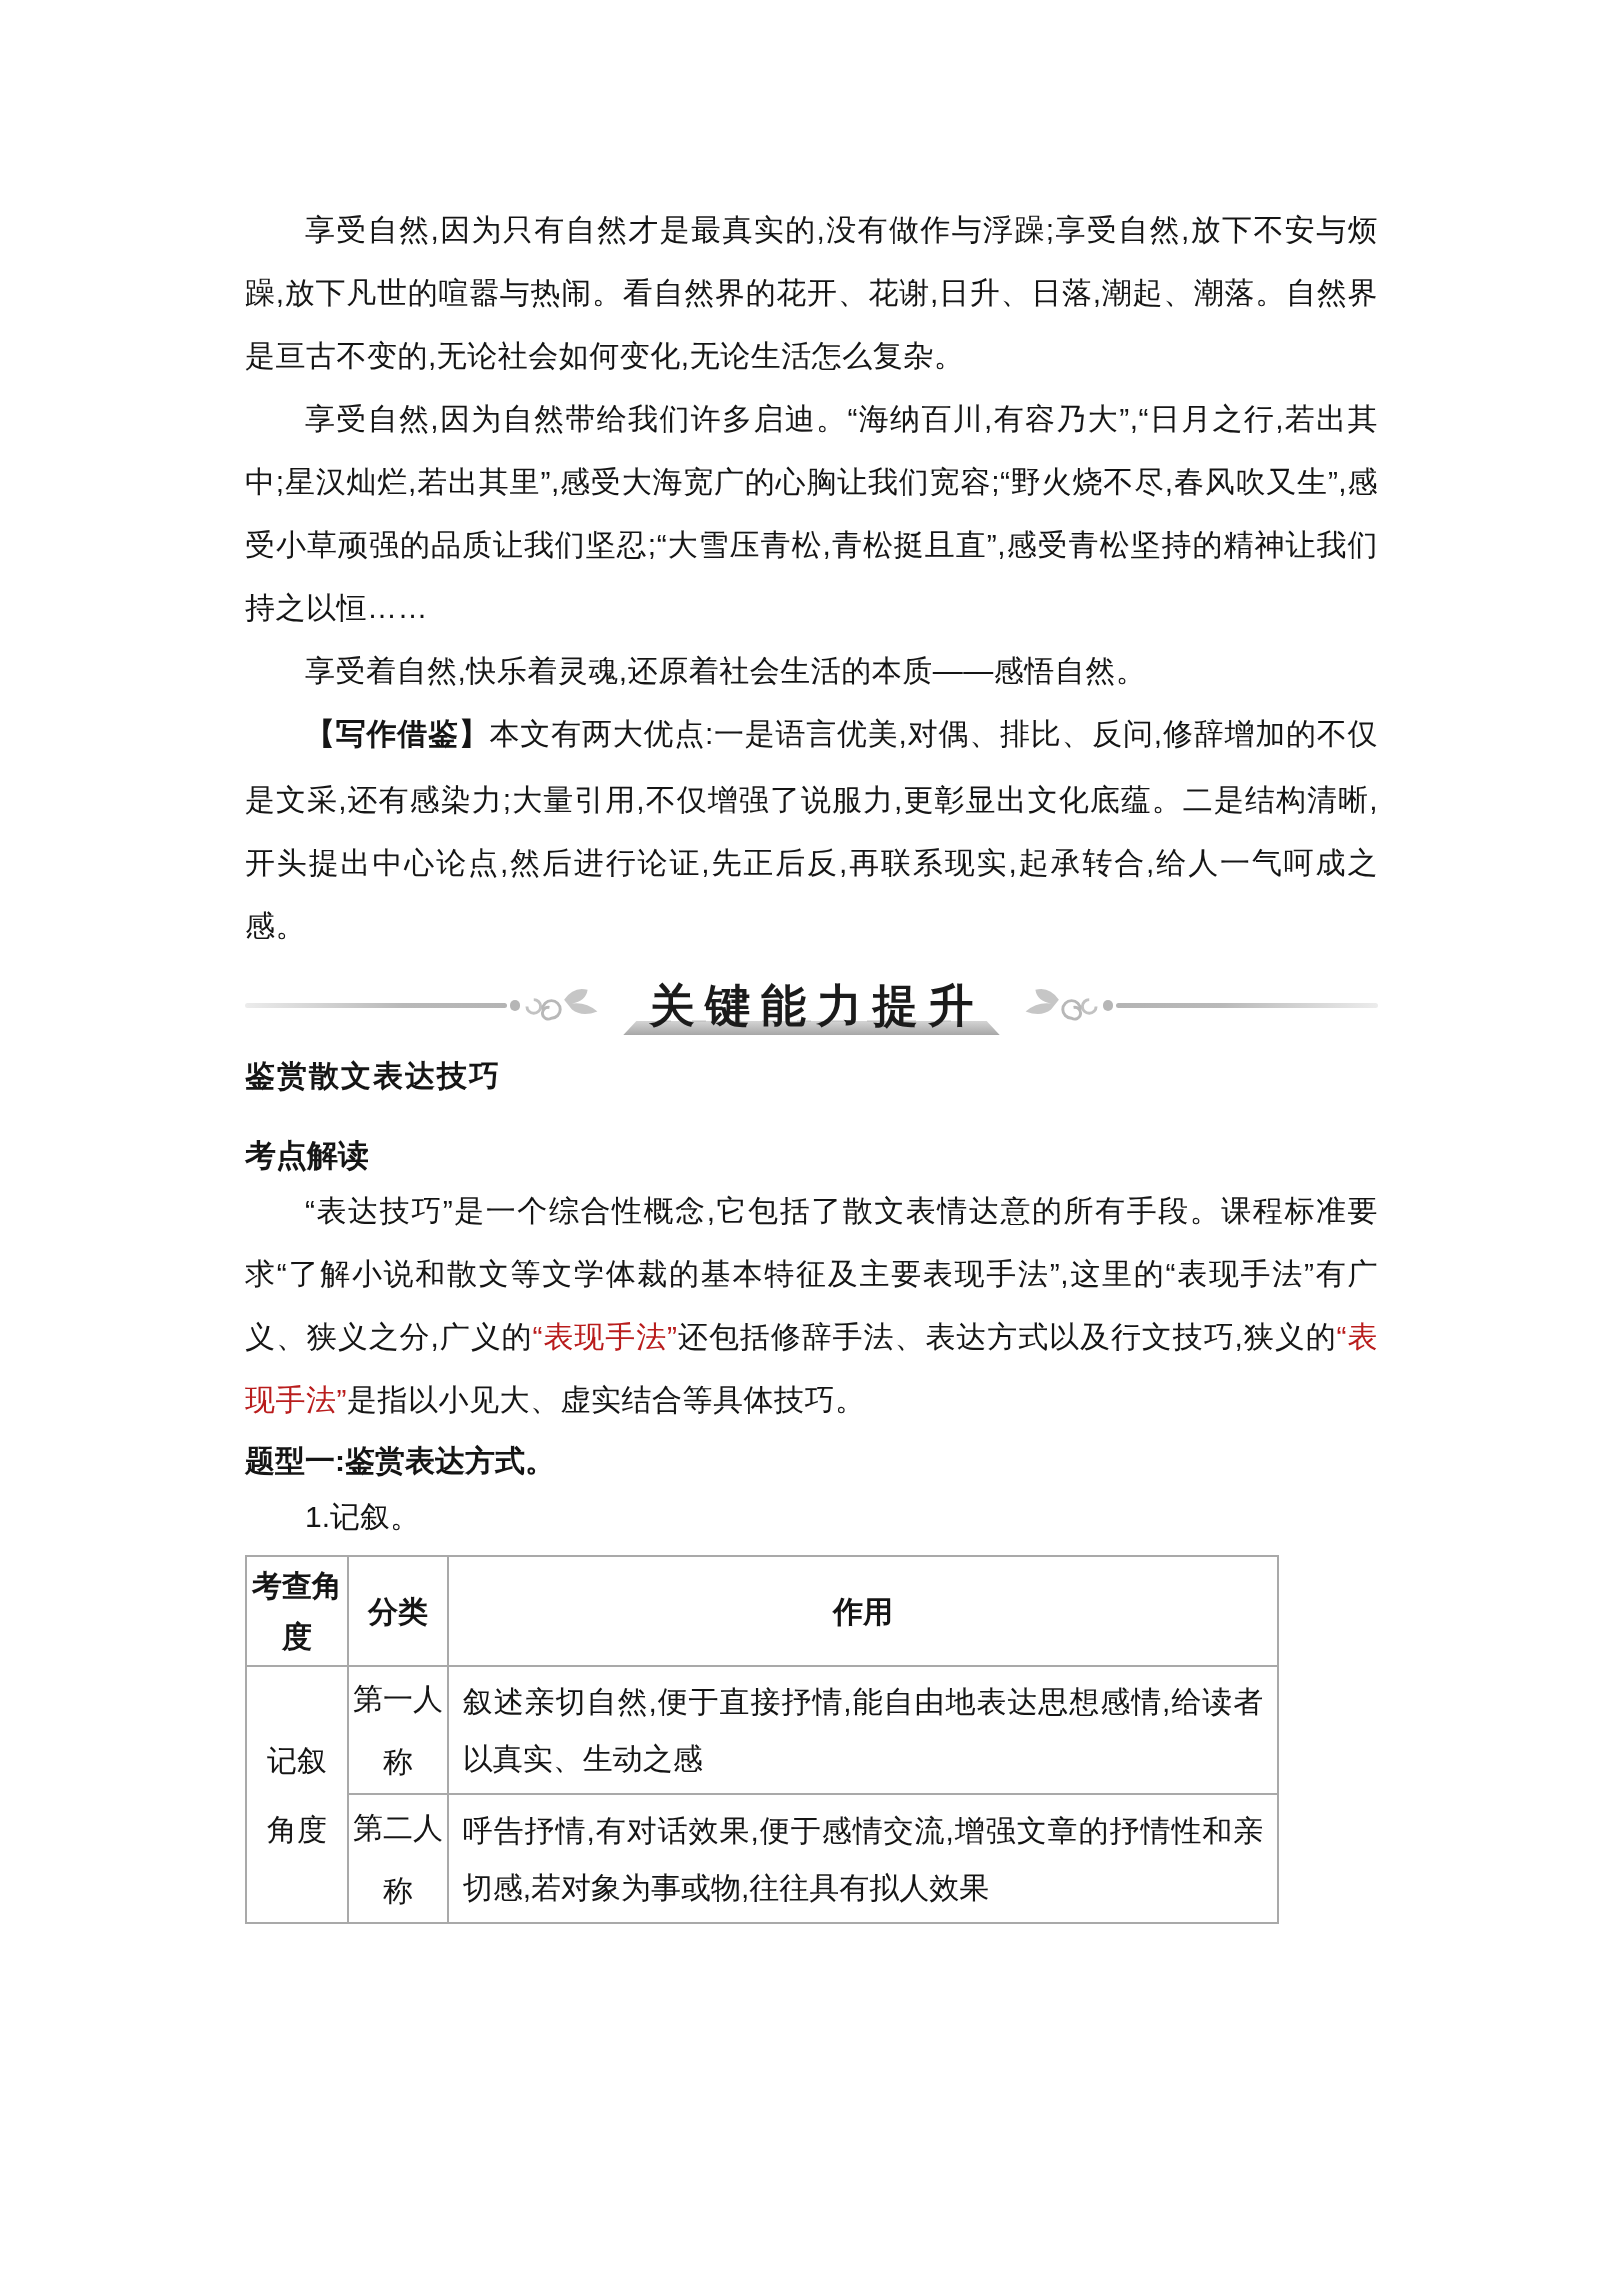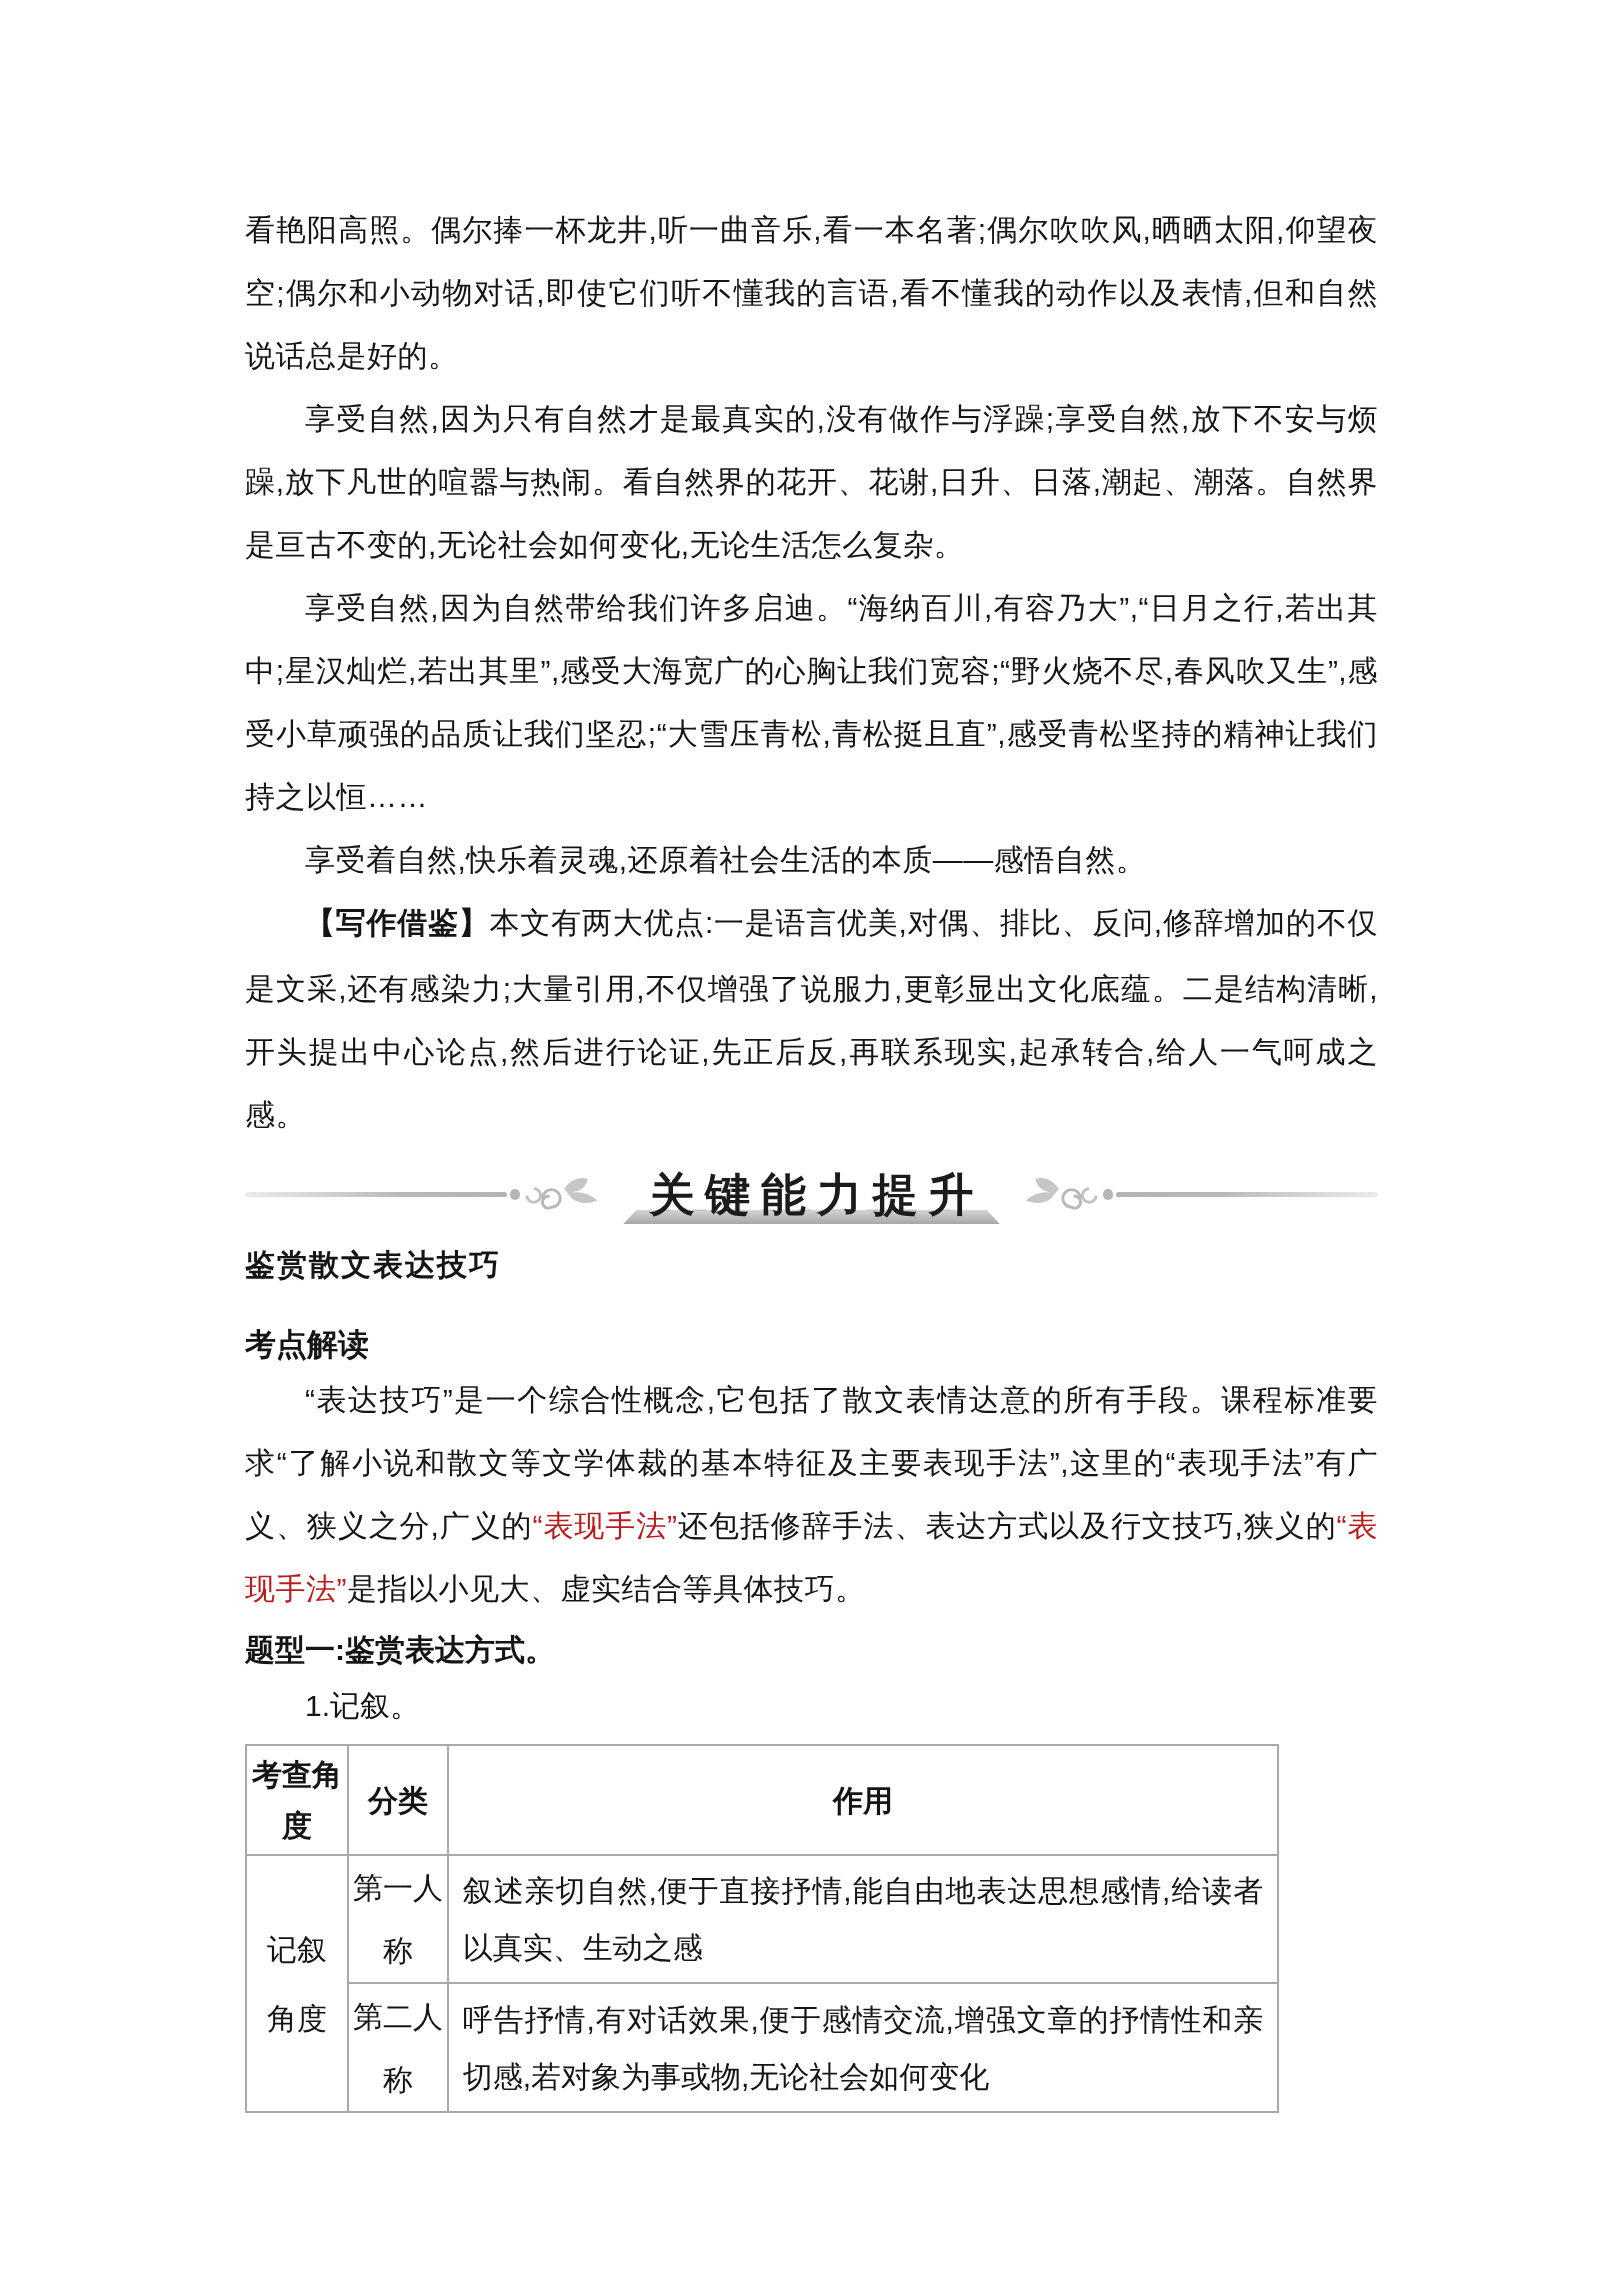--- a/index.html
+++ b/index.html
@@ -56,21 +56,20 @@
   td.cell-eff { text-align:justify; padding:5.9px 13.7px; line-height:57px; }
   tr.r1 { height:123px; }
   tr.r2 { height:129px;padding-left:44px; }
 </style>
 </head>
 <body>
 
 <div class="content">
 
   <div class="bodytext">
-    <p>看艳阳高照。偶尔捧一杯龙井,听一曲音乐,看一本名著;偶尔吹吹风,晒晒太阳,仰望夜空;偶尔和小动物对话,即使它们听不懂我的言语,看不懂我的动作以及表情,但和自然说话总是好的。</p>
     <p class="ind">享受自然,因为只有自然才是最真实的,没有做作与浮躁;享受自然,放下不安与烦躁,放下凡世的喧嚣与热闹。看自然界的花开、花谢,日升、日落,潮起、潮落。自然界是亘古不变的,无论社会如何变化,无论生活怎么复杂。</p>
     <p class="ind">享受自然,因为自然带给我们许多启迪。“海纳百川,有容乃大”,“日月之行,若出其中;星汉灿烂,若出其里”,感受大海宽广的心胸让我们宽容;“野火烧不尽,春风吹又生”,感受小草顽强的品质让我们坚忍;“大雪压青松,青松挺且直”,感受青松坚持的精神让我们持之以恒……</p>
     <p class="ind">享受着自然,快乐着灵魂,还原着社会生活的本质——感悟自然。</p>
     <p class="ind"><span class="bold">【写作借鉴】</span><span>本文有两大优点:一是语言优美,对偶、排比、反问,修辞增加的不仅是文采,还有感染力;大量引用,不仅增强了说服力,更彰显出文化底蕴。二是结构清晰,开头提出中心论点,然后进行论证,先正后反,再联系现实,起承转合,给人一气呵成之感。</span></p>
   </div>
 
   <div class="banner">
     <div class="b-line left"></div>
     <div class="b-dot"></div>
     <div class="flourish left">
@@ -117,19 +116,19 @@
       <th>分类</th>
       <th>作用</th>
     </tr>
     <tr class="r1">
       <td class="cell-group" rowspan="2">记叙角度</td>
       <td class="cell-cat">第一人称</td>
       <td class="cell-eff">叙述亲切自然,便于直接抒情,能自由地表达思想感情,给读者以真实、生动之感</td>
     </tr>
     <tr class="r2">
       <td class="cell-cat">第二人称</td>
-      <td class="cell-eff">呼告抒情,有对话效果,便于感情交流,增强文章的抒情性和亲切感,若对象为事或物,无论社会如何变化</td>
+      <td class="cell-eff">呼告抒情,有对话效果,便于感情交流,增强文章的抒情性和亲切感,若对象为事或物,往往具有拟人效果</td>
     </tr>
   </tbody>
     </table>
 
 </div>
 
 
 </body></html>

